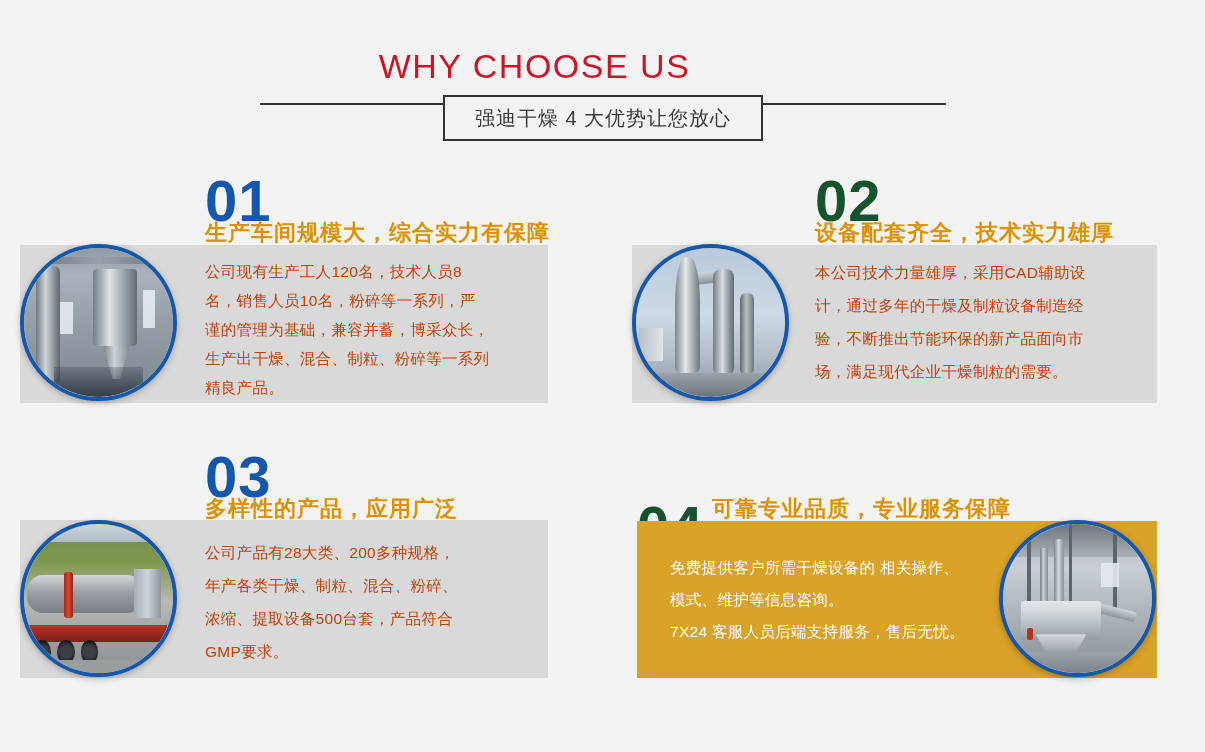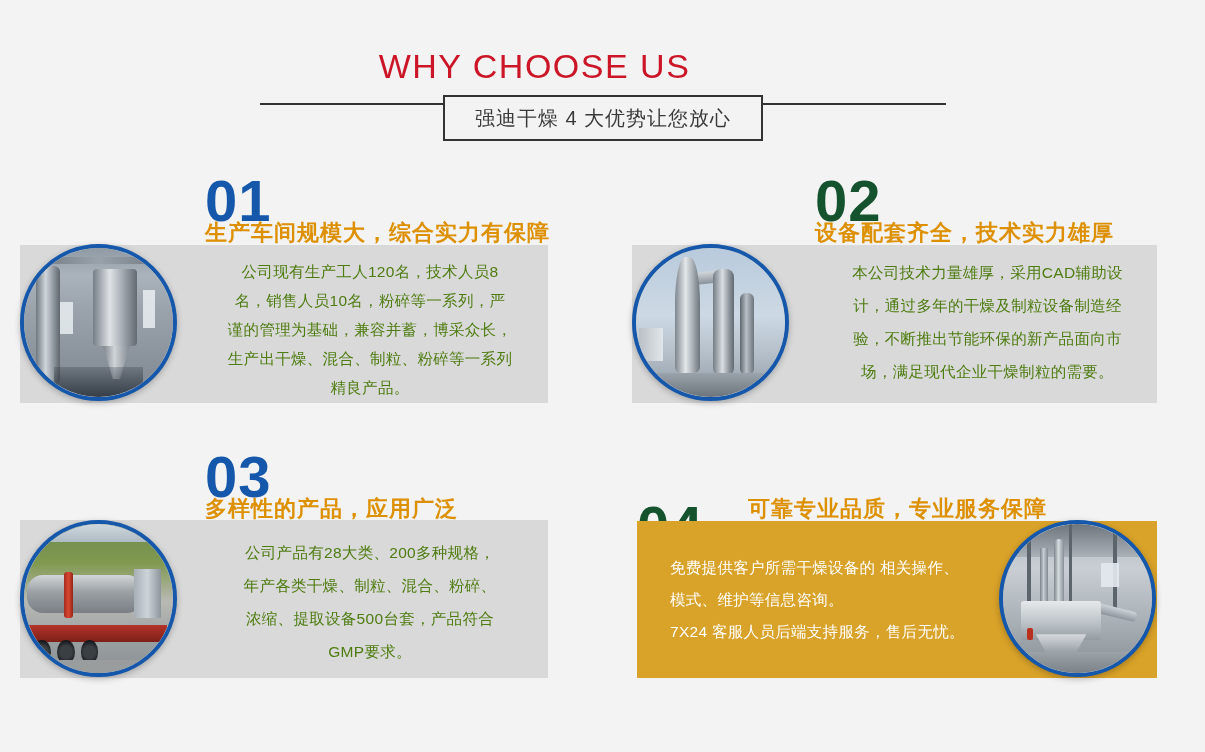--- a/index.html
+++ b/index.html
@@ -94,23 +94,22 @@
 
   .gray-card {
     position: absolute;
     background: #d9d9d9;
   }
 
   .card-text {
     position: absolute;
     font-size: 15.5px;
     line-height: 29px;
-    color: #4d7c0f;
+    color: #c2410c;
     letter-spacing: 0.3px;
-    text-align: center;
   }
   .card-text div { white-space: nowrap; }
 
   
   .circle {
     position: absolute;
     border-radius: 50%;
     border: 4px solid #1558ab;
     box-sizing: border-box;
     overflow: hidden;
@@ -390,21 +389,21 @@
         <div class="wheel w1"></div>
           <div class="wheel w2"></div>
           <div class="wheel w3"></div>
         <div class="road"></div>
       </div>
     </div>
   </div>
 
   <div class="num gray" style="left:637px; top:470px;margin-top:28px;">04</div>
 
-  <div class="subhead" style="left:748px; top:494px;text-align:center;">可靠专业品质，专业服务保障</div>
+  <div class="subhead" style="left:712px; top:494px;text-align:center;">可靠专业品质，专业服务保障</div>
 
   <div class="gold-card" style="left:637px; top:521px; width:520px; height:157px;"></div>
 
   <div class="gold-text" style="left:670px; top:552px; width:330px;">
     <div>免费提供客户所需干燥设备的 相关操作、</div>
     <div>模式、维护等信息咨询。</div>
     <div>7X24 客服人员后端支持服务，售后无忧。</div>
   </div>
 
   <div class="circle" style="left:999px; top:520px; width:157px; height:157px;">

